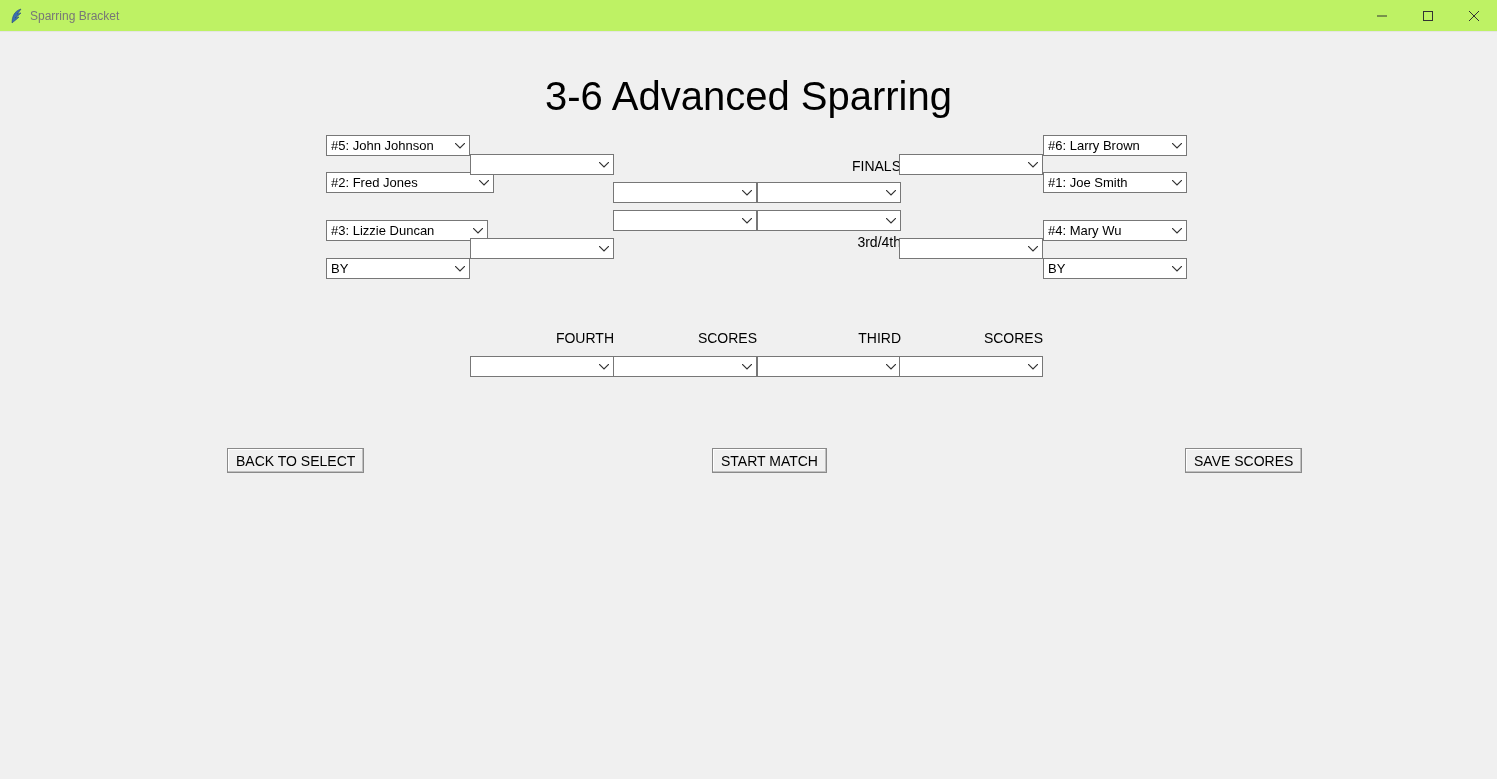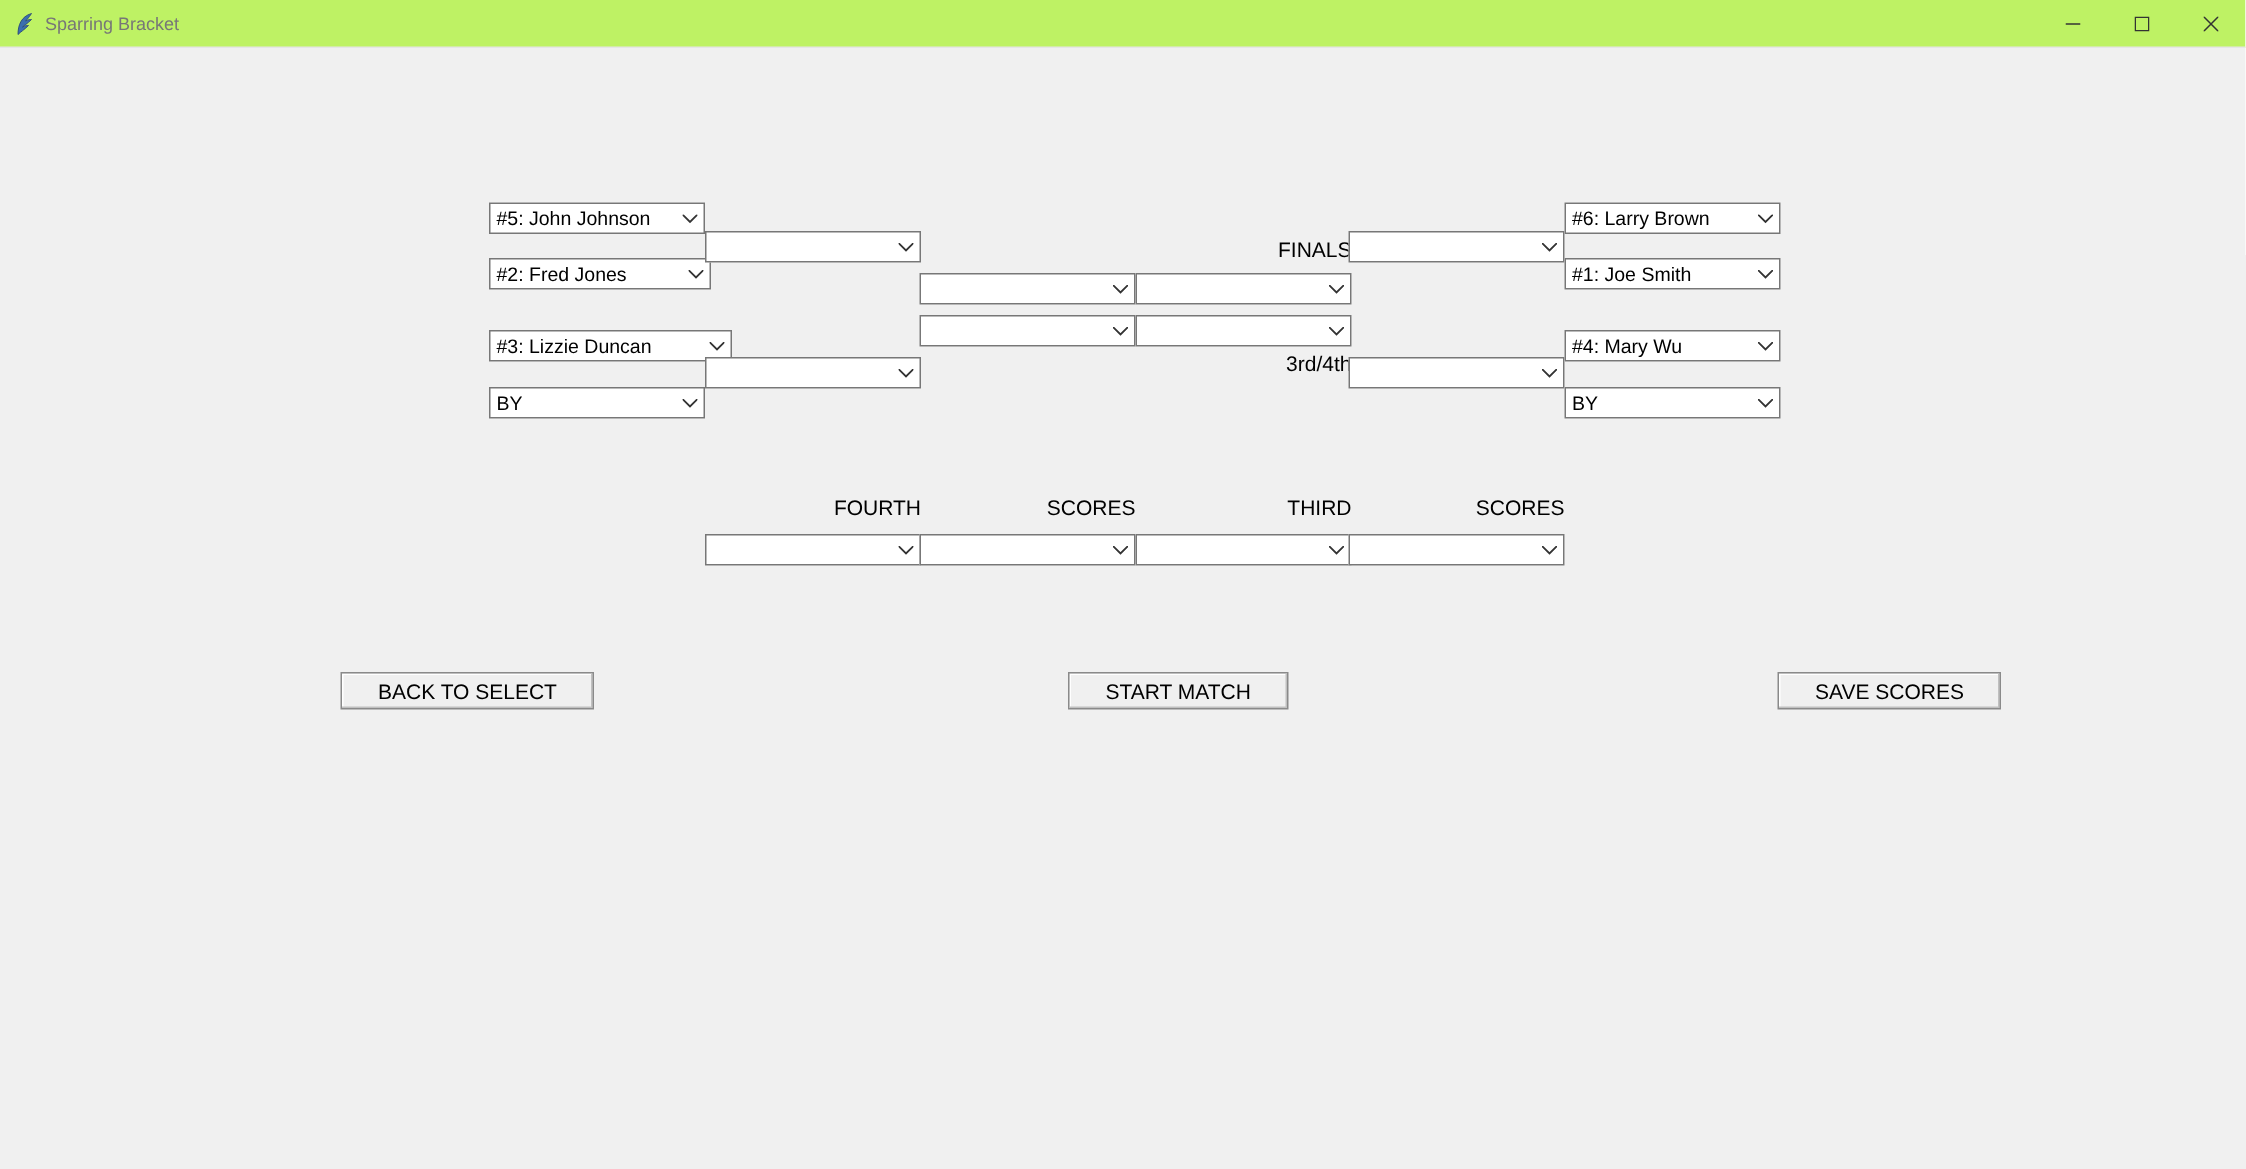--- a/index.html
+++ b/index.html
@@ -13,21 +13,21 @@
   
   .client{position:relative;width:100%;height:calc(100% - 31px);background:#f0f0f0}
   .abs{position:absolute}
   .heading{font-size:40px;font-family:"Segoe UI",Arial,sans-serif;left:0;width:100%;text-align:center;top:42px}
   
   .combo{height:21px;background:#fff;border:1px solid #777;box-sizing:border-box;padding:0 20px 0 4px;font-size:13px;line-height:19px;white-space:nowrap;overflow:hidden}
   .combo .chev{position:absolute;right:4px;top:50%;transform:translateY(-50%);pointer-events:none}
   .combo .chev svg{display:block}
   .label{font-size:14px;text-align:right}
   
-  .btn{height:25px;background:#f0f0f0;border:1px solid #8a8a8a;box-shadow:inset -1px -1px 0 #c0c0c0, inset 1px 1px 0 #fff;font-size:14px;padding:0 24px;box-sizing:border-box;display:flex;align-items:center;justify-content:center;}
+  .btn{height:25px;background:#f0f0f0;border:1px solid #8a8a8a;box-shadow:inset -1px -1px 0 #c0c0c0, inset 1px 1px 0 #fff;font-size:14px;padding:0 8px;box-sizing:border-box;display:flex;align-items:center;justify-content:center;}
 </style>
 </head>
 <body>
 
 <div class="titlebar">
   <span class="icon">
     <svg width="14" height="16" viewBox="0 0 14 16">
         <path d="M3 15 C3 9 5 3 12 1 C10 4 9 5 8 6 C10 5 11 5 12 5 C9 8 7 9 6 10 C8 9 9 9 10 9 C7 12 5 13 3 15 Z" fill="#3a6fb0" stroke="#2a4a78" stroke-width="0.6"></path>
       </svg>
   </span>
@@ -45,30 +45,31 @@
     </div>
     <div class="ctrl">
       <svg width="10" height="10" viewBox="0 0 10 10">
           <path d="M0 0 L10 10 M10 0 L0 10" stroke="#333" stroke-width="1"></path>
         </svg>
     </div>
   </div>
 </div>
 
 <div class="client">
+  <div class="abs heading">3-6 Advanced Sparring</div>
 
   <div class="abs combo" style="left:326px;top:103px;width:144px">
     <span>#5: John Johnson</span>
     <span class="chev">
         <svg width="10" height="6">
           <path d="M0 0 L5 5 L10 0" fill="none" stroke="#333" stroke-width="1.2"></path>
         </svg>
       </span>
   </div>
-  <div class="abs combo" style="left:326px;top:140px;width:148px">
+  <div class="abs combo" style="left:326px;top:140px;width:168px">
     <span>#2: Fred Jones</span>
     <span class="chev">
         <svg width="10" height="6">
           <path d="M0 0 L5 5 L10 0" fill="none" stroke="#333" stroke-width="1.2"></path>
         </svg>
       </span>
   </div>
   <div class="abs combo" style="left:326px;top:188px;width:162px">
     <span>#3: Lizzie Duncan</span>
     <span class="chev">

